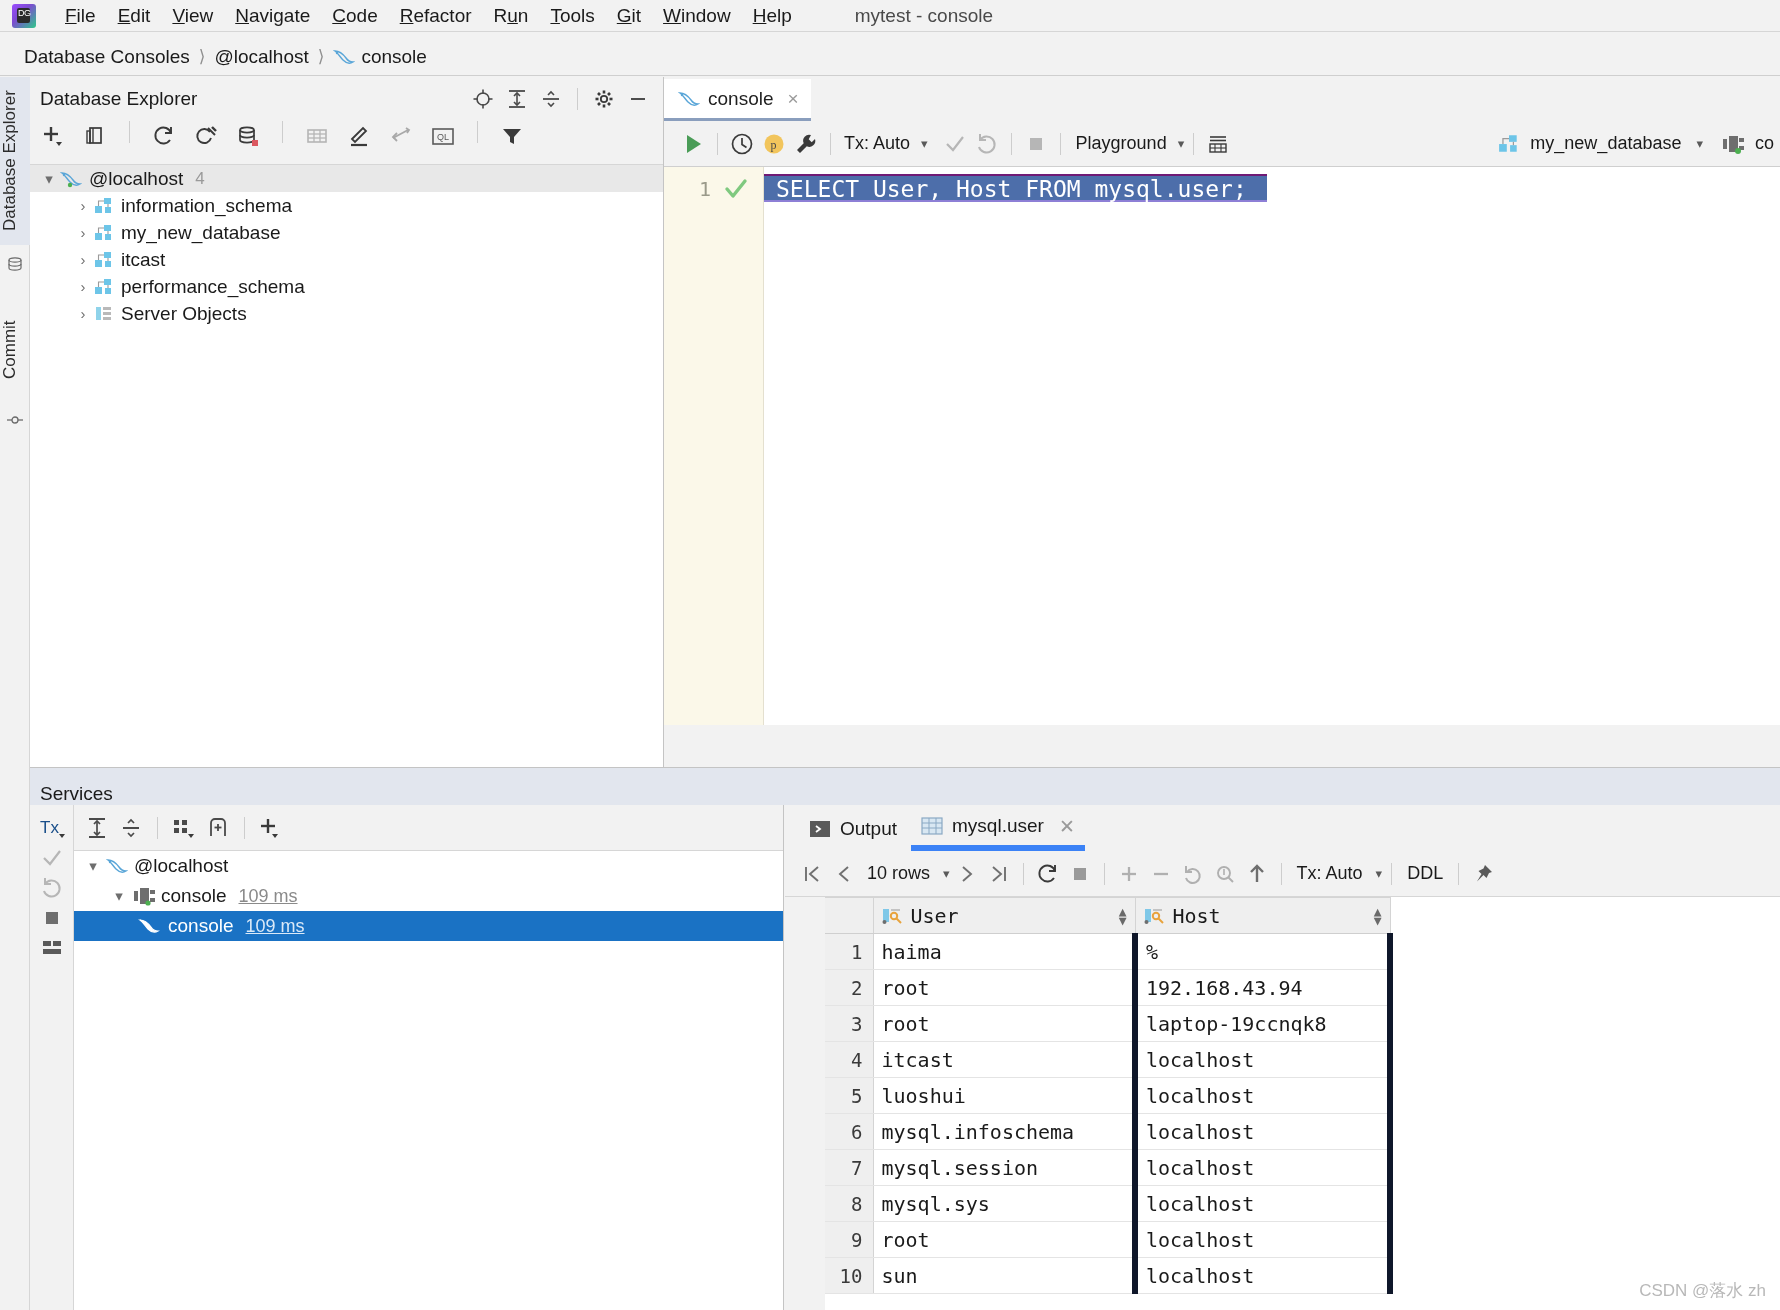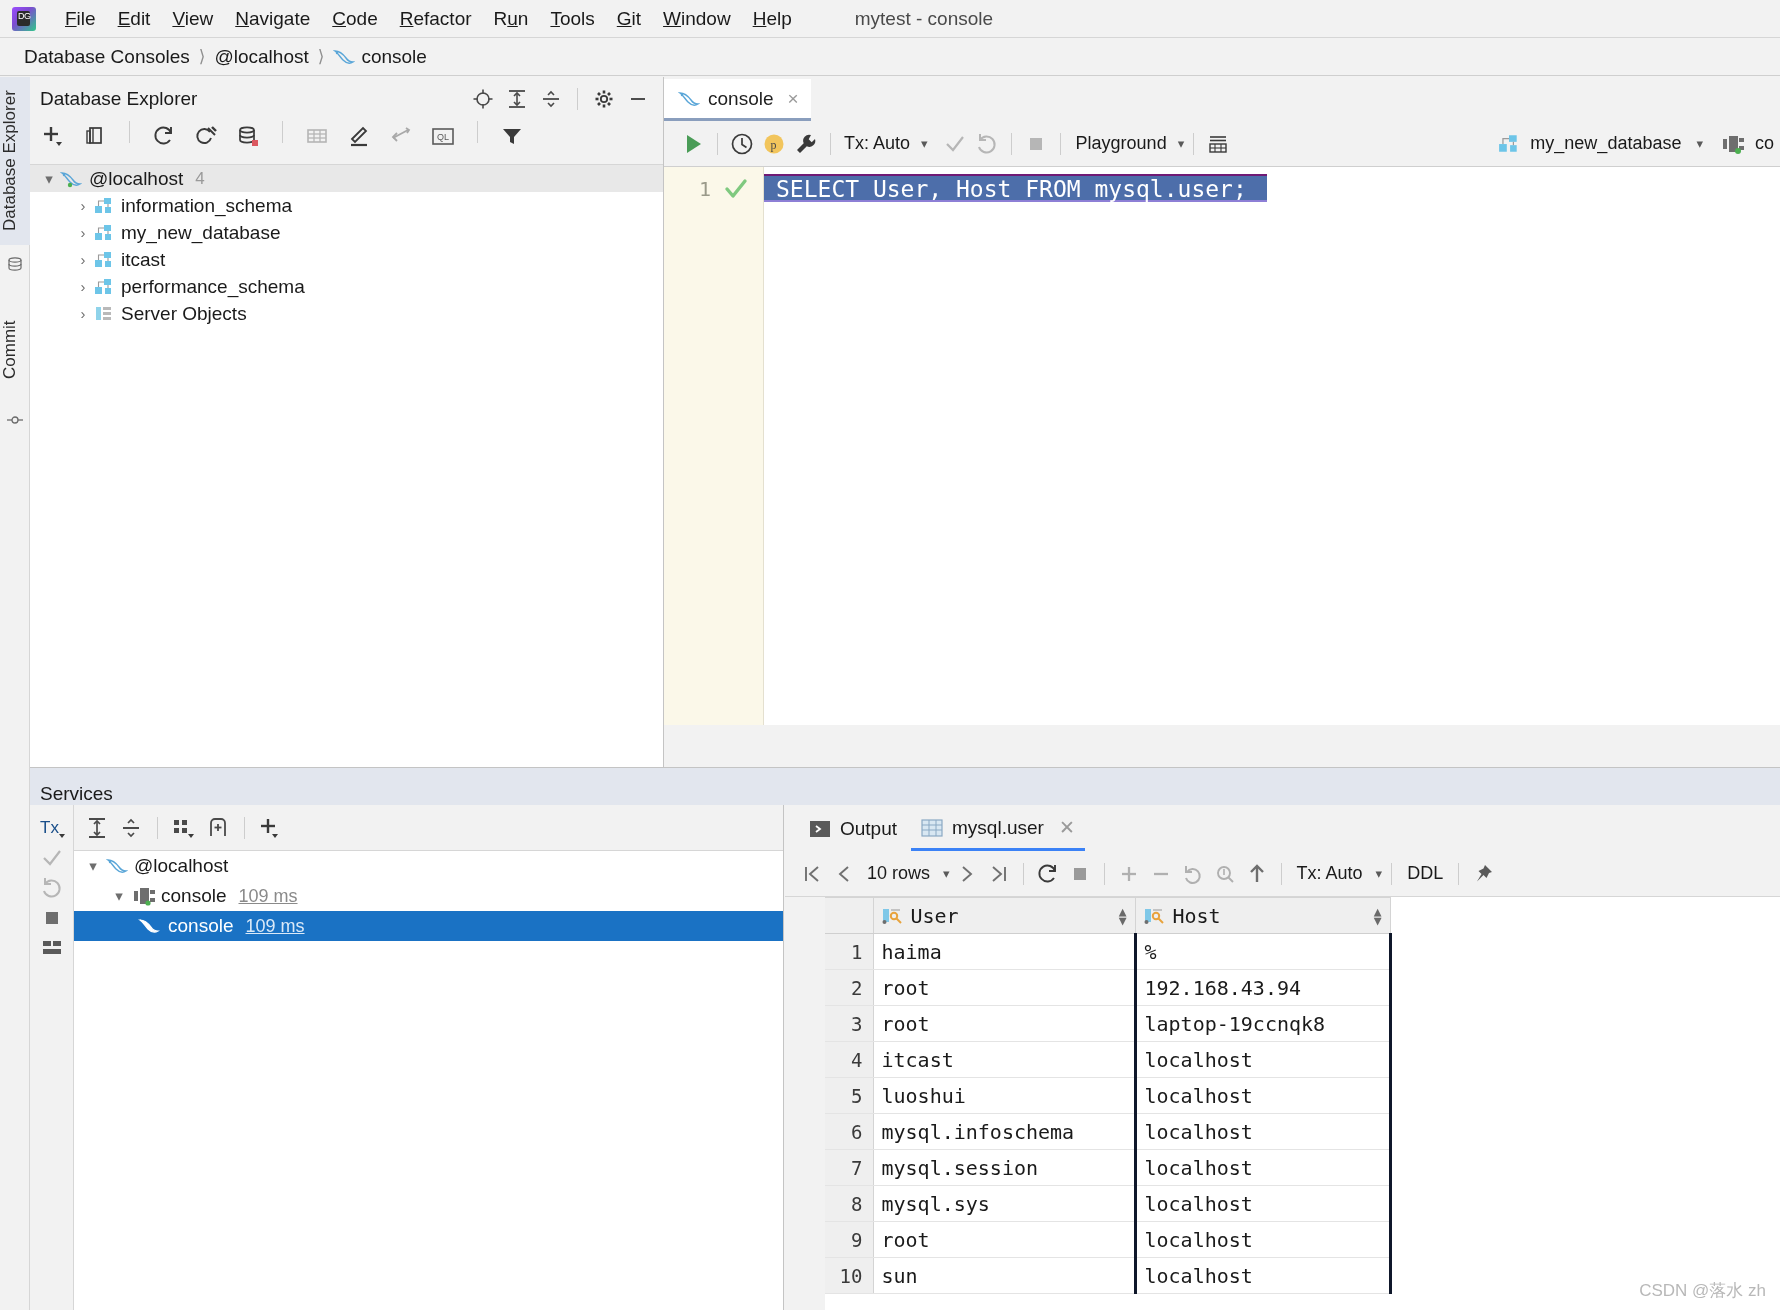--- a/index.html
+++ b/index.html
@@ -10,21 +10,21 @@
     background: #f2f2f2;
     font-family: "Liberation Sans", sans-serif;
     font-size: 18px;
     color: #1f1f1f;
     -webkit-font-smoothing: antialiased;
   }
   .app { position: relative; width: 1780px; height: 1310px; background: #f2f2f2; }
 
   
   .menubar {
-    position: absolute; left: 0; top: 0; width: 1780px; height: 38px;
+    position: absolute; left: 0; top: 0; width: 1780px; height: 32px;
     background: #f2f2f2; display: flex; align-items: center;
     border-bottom: 1px solid #d6d6d6;
   }
   .logo {
     width: 24px; height: 24px; margin-left: 12px; margin-right: 18px;
     border-radius: 3px; position: relative; overflow: hidden;
     background: linear-gradient(135deg,#9b4dff 0%, #7d4bd1 40%, #2fc98a 100%);
     flex: 0 0 auto;
   }
   .logo::after {
@@ -171,40 +171,40 @@
   
   .res-pane {
     position: absolute; left: 785px; top: 805px; width: 995px; height: 505px;
     background: #f2f2f2;
   }
   .res-tabs { height: 46px; display: flex; align-items: flex-end; padding-left: 14px; gap: 4px; }
   .rtab {
     height: 44px; display: flex; align-items: center; gap: 9px; padding: 0 10px;
     font-size: 19px; color: #1a1a1a; cursor: default;
   }
-  .rtab.active { border-bottom: 3px solid #3b82f6; }
+  .rtab.active { border-bottom: 6px solid #3b82f6; }
   .res-toolbar {
     height: 46px; display: flex; align-items: center; padding-left: 12px; gap: 2px;
     border-bottom: 1px solid #d6d6d6; background: #f2f2f2;
   }
   .nav-btn { width: 30px; height: 30px; display: flex; align-items: center; justify-content: center;
     color: #707070; font-size: 21px; cursor: default; }
   .rows-lbl { font-size: 18px; color: #1a1a1a; padding: 0 6px; white-space: nowrap; }
 
   .grid { background: #fff; height: 413px; overflow: hidden; margin-left: 40px; }
   table.rgrid { border-collapse: collapse; font-family: "DejaVu Sans Mono", monospace; }
   table.rgrid th {
     background: #efefef; border-right: 1px solid #d4d4d4; border-bottom: 1px solid #cfcfcf;
     border-top: 1px solid #d4d4d4;
     font-weight: normal; font-size: 20px; color: #1a1a1a; height: 36px;
     text-align: left; padding: 0 8px; position: relative;
   }
   table.rgrid th.rownumh { width: 48px; background: #efefef; }
   table.rgrid td {
-    border-right: 3px solid #0f172a; border-bottom: 1px solid #e4e4e4;
+    border-right: 6px solid #0f172a; border-bottom: 1px solid #e4e4e4;
     font-size: 20px; color: #1a1a1a; height: 36px; padding: 0 8px; white-space: nowrap;
   }
   table.rgrid td.rownum {
     background: #efefef; color: #3a3a3a; text-align: right; width: 48px;
     padding-right: 10px; border-right: 1px solid #d4d4d4; font-size: 19px;
   }
   .th-inner { display: flex; align-items: center; gap: 7px; }
   .sortarrows { margin-left: auto; color: #6a6a6a; font-size: 13px; line-height: 9px; text-align: center; }
   .col-user { width: 262px; }
   .col-host { width: 255px; }

